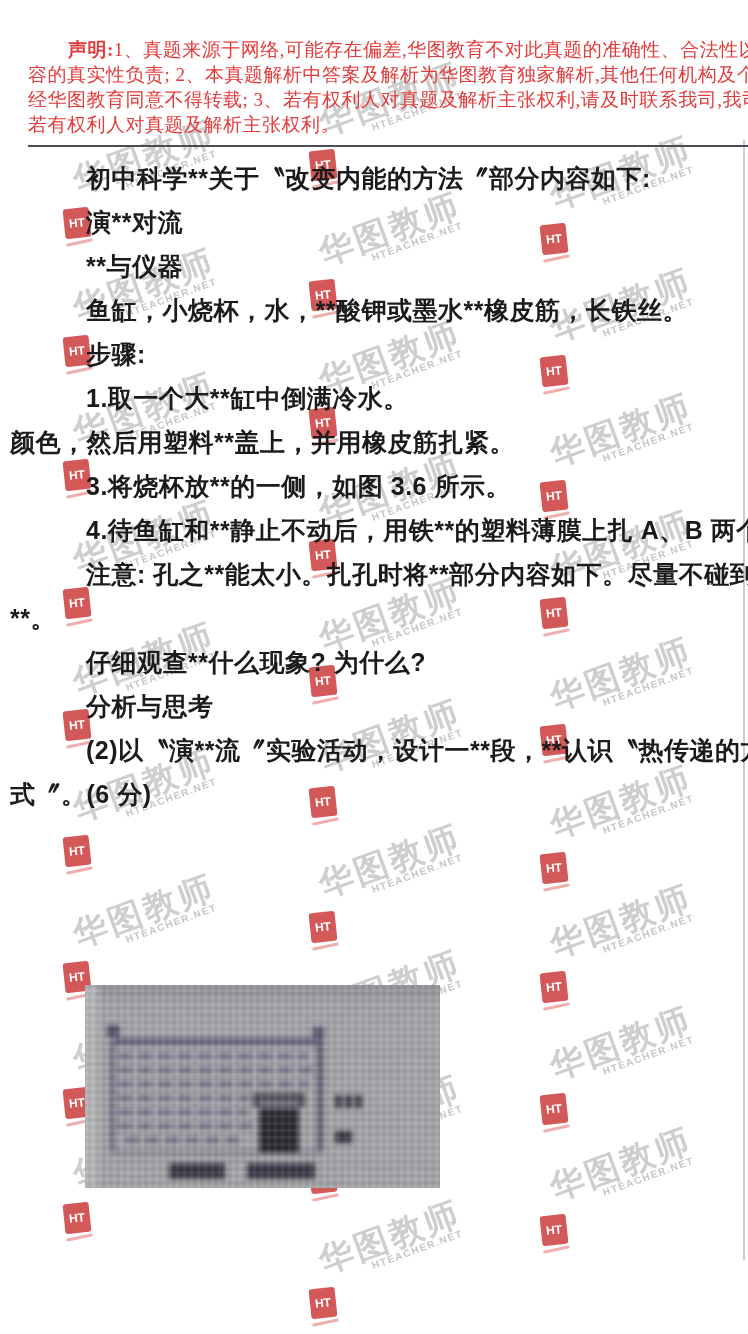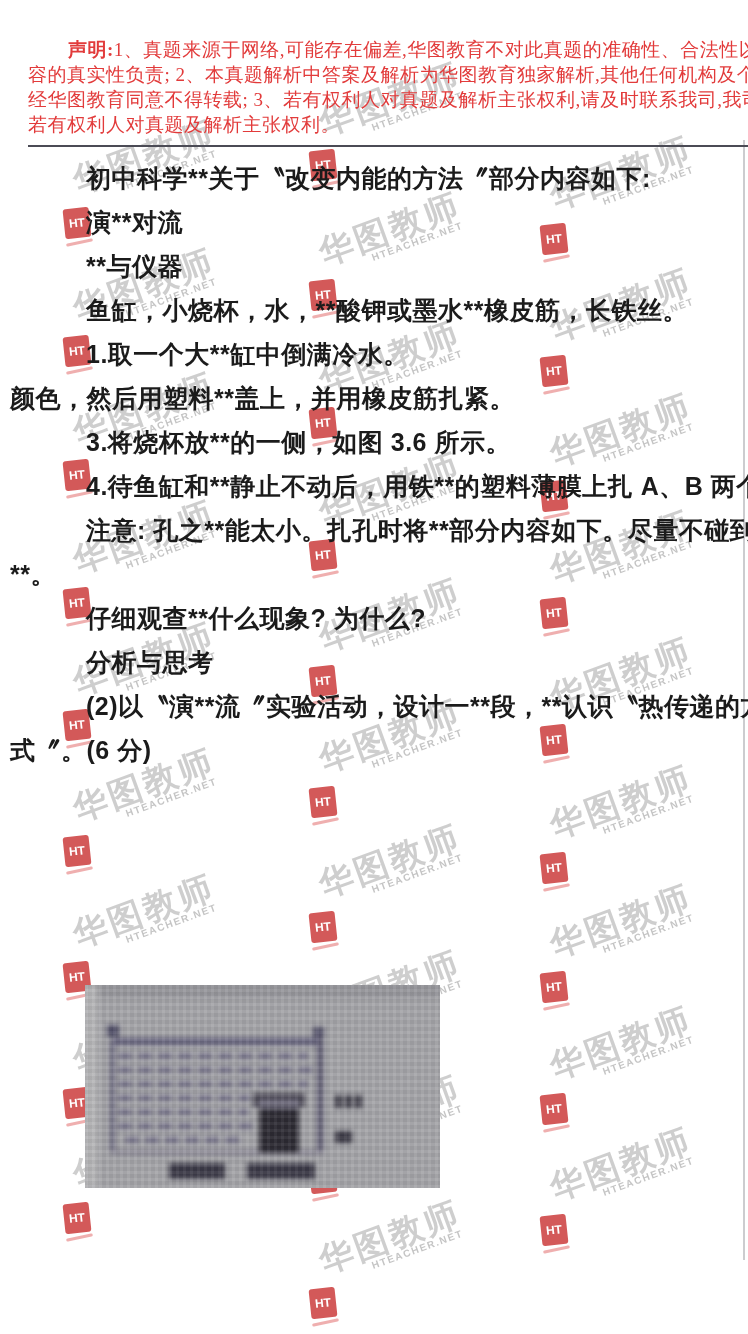--- a/index.html
+++ b/index.html
@@ -331,20 +331,21 @@
     <div class="dline">若有权利人对真题及解析主张权利。</div>
   </div>
   <div class="divider"></div>
   <div class="scan-edge"></div>
 
   <div class="doc" id="doc">
       <div class="bl in">初中科学**关于〝改变内能的方法〞部分内容如下:</div>
       <div class="bl in">演**对流</div>
       <div class="bl in">**与仪器</div>
       <div class="bl in">鱼缸，小烧杯，水，**酸钾或墨水**橡皮筋，长铁丝。</div>
+      <div class="bl in">步骤:</div>
       <div class="bl in">1.取一个大**缸中倒满冷水。</div>
       <div class="bl cont">颜色，然后用塑料**盖上，并用橡皮筋扎紧。</div>
       <div class="bl in">3.将烧杯放**的一侧，如图 3.6 所示。</div>
       <div class="bl in">4.待鱼缸和**静止不动后，用铁**的塑料薄膜上扎 A、B 两个</div>
       <div class="bl in">注意: 孔之**能太小。扎孔时将**部分内容如下。尽量不碰到烧</div>
       <div class="bl cont">**。</div>
       <div class="bl in">仔细观查**什么现象? 为什么?</div>
       <div class="bl in">分析与思考</div>
       <div class="bl in">(2)以〝演**流〞实验活动，设计一**段，**认识〝热传递的方</div>
       <div class="bl cont">式〞。(6 分)</div>

